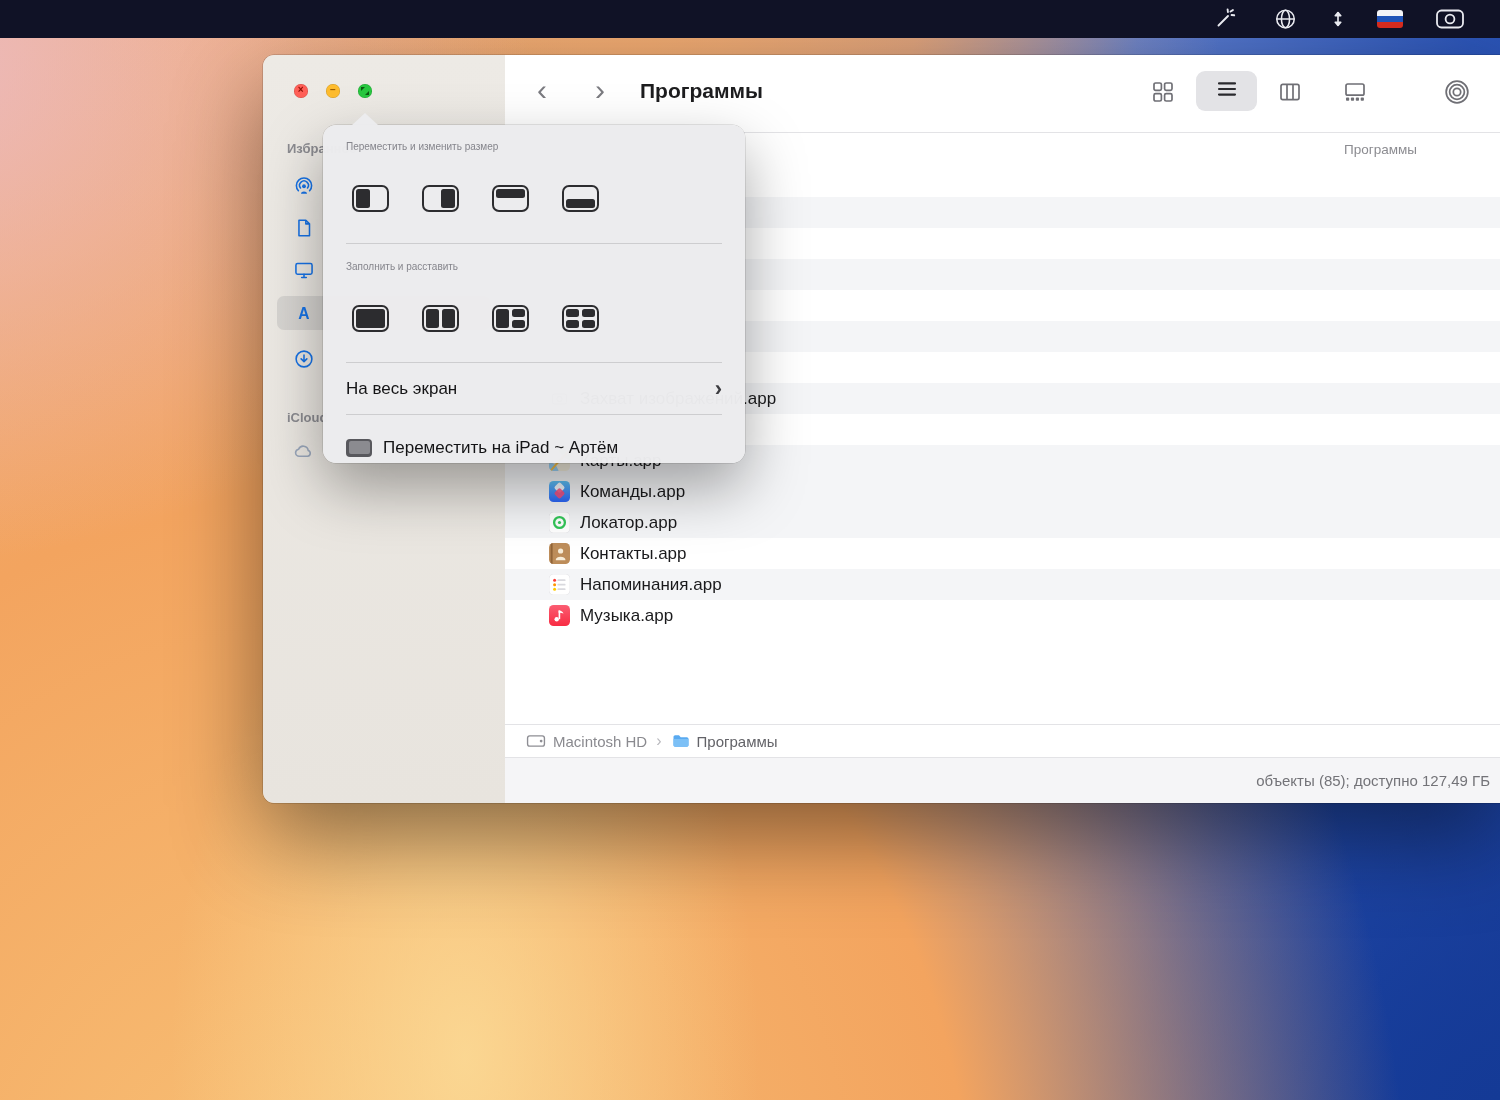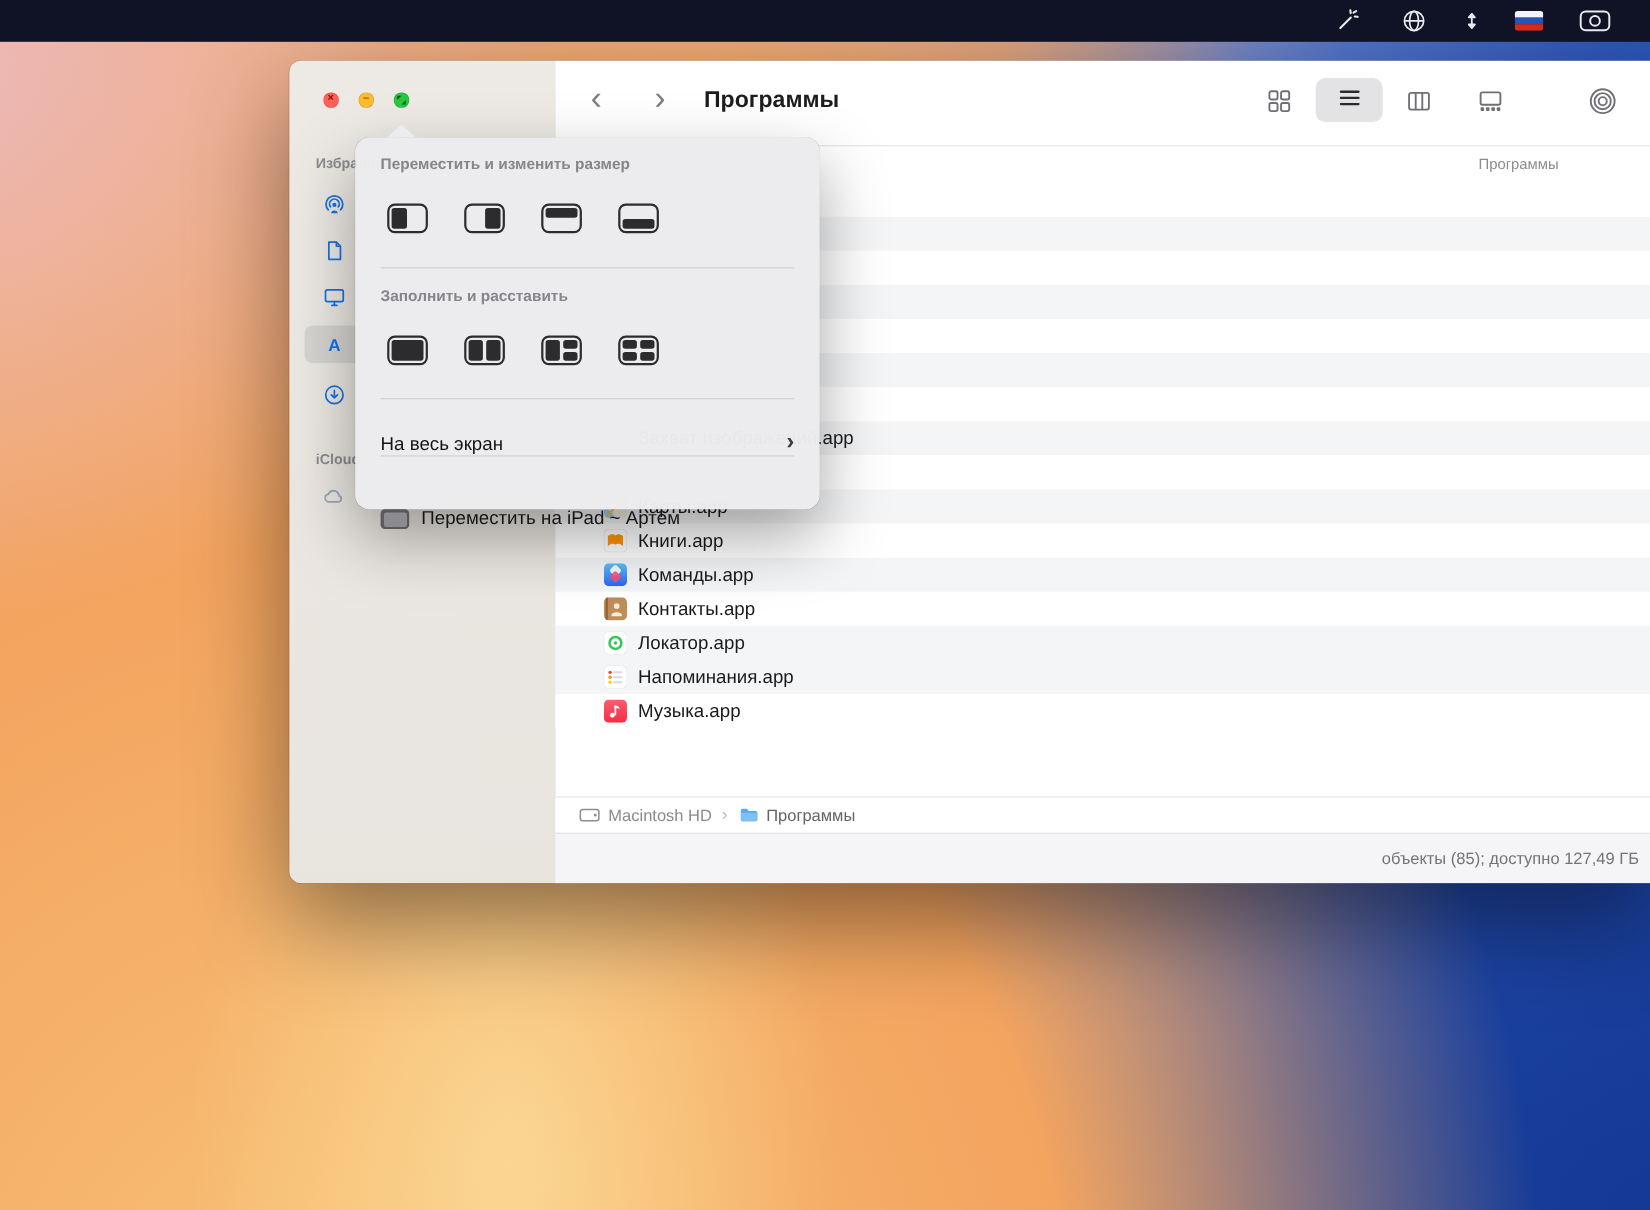--- a/index.html
+++ b/index.html
@@ -51,41 +51,41 @@
   .pathbar{position:absolute;left:0;top:669px;width:995px;height:33px;background:#fff;border-top:1px solid #e3e3e6;display:flex;align-items:center;padding-left:20px;box-sizing:border-box;}
   .pic{display:flex;align-items:center;margin-right:6px;}
   .ptxt{font-size:15px;color:#8a8a8f;cursor:pointer;}
   .ptxt.dark{color:#636368;}
   .psep{font-size:16px;color:#b9b9be;margin:0 9px;}
   .statusbar{position:absolute;left:0;top:702px;width:995px;height:46px;background:#f5f5f7;border-top:1px solid #e3e3e6;display:flex;align-items:center;justify-content:flex-end;padding-right:10px;box-sizing:border-box;font-size:15px;color:#737378;}
   
   .popup{position:absolute;left:323px;top:125px;width:422px;height:338px;background:rgba(236,236,238,.98);border-radius:13px;
     box-shadow:0 25px 60px rgba(0,0,0,.35),0 0 0 .5px rgba(0,0,0,.18);z-index:40;}
   .arrow{position:absolute;left:29px;top:-12px;width:0;height:0;border-left:13px solid transparent;border-right:13px solid transparent;border-bottom:12px solid rgba(236,236,238,.98);}
-  .psec{position:absolute;left:23px;font-size:14px;font-weight:700;color:#85858c;}
+  .psec{position:absolute;left:23px;font-size:10px;font-weight:400;color:#85858c;}
   .tiles{position:absolute;left:29px;display:flex;gap:33px;}
   .tilebtn{background:none;border:none;padding:0;cursor:pointer;}
   .tile{display:block;width:37px;height:27px;border:2.5px solid #2c2c2f;border-radius:7px;position:relative;box-sizing:border-box;}
   .seg{position:absolute;background:#2c2c2f;border-radius:2.5px;}
   .s-left{left:2px;top:2px;bottom:2px;width:14px;}
   .s-right{right:2px;top:2px;bottom:2px;width:14px;}
   .s-top{left:2px;right:2px;top:2px;height:9px;}
   .s-bottom{left:2px;right:2px;bottom:2px;height:9px;}
   .s-full{left:2px;right:2px;top:2px;bottom:2px;}
   .s-l2{left:2px;top:2px;bottom:2px;width:13px;}
   .s-r2{right:2px;top:2px;bottom:2px;width:13px;}
   .s-lq-l{left:2px;top:2px;bottom:2px;width:13px;}
   .s-lq-t{right:2px;top:2px;width:13px;height:8px;}
   .s-lq-b{right:2px;bottom:2px;width:13px;height:8px;}
   .s-q-tl{left:2px;top:2px;width:13px;height:8px;}
   .s-q-tr{right:2px;top:2px;width:13px;height:8px;}
   .s-q-bl{left:2px;bottom:2px;width:13px;height:8px;}
   .s-q-br{right:2px;bottom:2px;width:13px;height:8px;}
   .pdiv{position:absolute;left:23px;right:23px;height:1px;background:rgba(0,0,0,.13);}
-  .pitem{position:absolute;left:0;right:0;display:flex;align-items:flex-end;padding:0 23px;font-size:17px;color:#141416;cursor:pointer;}
+  .pitem{position:absolute;left:0;right:0;display:flex;align-items:center;padding:0 23px;font-size:17px;color:#141416;cursor:pointer;}
   .pitem .chev{margin-left:auto;color:#3c3c40;font-size:22px;font-weight:600;}
   .ipad-ic{width:26px;height:18px;background:#58585d;border-radius:4px;position:relative;margin-right:11px;flex:0 0 26px;}
   .ipad-ic i{position:absolute;left:2.5px;right:2.5px;top:2.5px;bottom:2.5px;background:#8b8b90;border-radius:2px;}
 </style>
 </head>
 <body>
 
 <div class="wallpaper"></div>
 
 <div class="window">
@@ -237,72 +237,63 @@
               <g clip-path="url(#mpc)">
                 <rect width="21" height="21" fill="#f3eedd"></rect>
                 <path d="M21 -1H9c2.2 5.8 6.4 9.6 12 11.4z" fill="#a9d889"></path>
                 <path d="M0 13.6c4.4-1.4 7.6 1.2 9.6 7.4H0z" fill="#98d1f6"></path>
                 <path d="M1.5 21C7.5 13.5 12 9 19.5 1.5" fill="none" stroke="#f6c14a" stroke-width="2"></path>
               </g>
             </svg>
           </span>
           <span class="app-name">Карты.app</span>
         </div>
-        <div class="list-row">
-          <span class="app-ic">
-            <svg width="21" height="21" viewBox="0 0 21 21">
-              <rect width="21" height="21" rx="4.6" fill="#fff" stroke="#e4e4e8" stroke-width="0.8"></rect>
-              <path d="M3.6 15.4C6.5 13 9.4 13 10.5 14.3 11.6 13 14.5 13 17.4 15.4V6.1C14.5 3.9 11.6 4.3 10.5 5.9 9.4 4.3 6.5 3.9 3.6 6.1Z" fill="#ff9500"></path>
-            </svg>
-          </span>
-          <span class="app-name">Книги.app</span>
-        </div>
         <div class="list-row striped">
           <span class="app-ic">
             <svg width="21" height="21" viewBox="0 0 21 21">
               <defs>
                 <linearGradient id="scg" x1="0" y1="0" x2="0" y2="1">
                   <stop offset="0" stop-color="#5fc3f7"></stop>
                   <stop offset="1" stop-color="#2b64f6"></stop>
                 </linearGradient>
               </defs>
               <rect width="21" height="21" rx="4.6" fill="url(#scg)"></rect>
               <rect x="6.4" y="2.6" width="8.2" height="8.2" rx="2" transform="rotate(45 10.5 6.7)" fill="#fff" opacity="0.93"></rect>
               <rect x="6.4" y="8.2" width="8.2" height="8.2" rx="2" transform="rotate(45 10.5 12.3)" fill="#fc4f7b" opacity="0.88"></rect>
             </svg>
           </span>
           <span class="app-name">Команды.app</span>
+        </div>
+        <div class="list-row striped">
+          <span class="app-ic">
+            <svg width="21" height="21" viewBox="0 0 21 21">
+              <rect width="21" height="21" rx="4.6" fill="#fff" stroke="#e4e4e8" stroke-width="0.8"></rect>
+              <circle cx="10.5" cy="10.5" r="5.4" fill="none" stroke="#33c658" stroke-width="2.3"></circle>
+              <circle cx="10.5" cy="10.5" r="1.6" fill="#33c658"></circle>
+            </svg>
+          </span>
+          <span class="app-name">Локатор.app</span>
         </div>
         <div class="list-row">
           <span class="app-ic">
             <svg width="21" height="21" viewBox="0 0 21 21">
               <defs>
                 <clipPath id="ctc">
                   <rect width="21" height="21" rx="4.6"></rect>
                 </clipPath>
               </defs>
               <g clip-path="url(#ctc)">
                 <rect width="21" height="21" fill="#bd8d5a"></rect>
                 <rect x="1.6" width="2" height="21" fill="#916438"></rect>
                 <circle cx="11.6" cy="8" r="2.6" fill="#f7ecd7"></circle>
                 <path d="M6.8 16.6c0-3.9 9.6-3.9 9.6 0v.6H6.8z" fill="#f7ecd7"></path>
               </g>
             </svg>
           </span>
           <span class="app-name">Контакты.app</span>
-        </div>
-        <div class="list-row striped">
-          <span class="app-ic">
-            <svg width="21" height="21" viewBox="0 0 21 21">
-              <rect width="21" height="21" rx="4.6" fill="#fff" stroke="#e4e4e8" stroke-width="0.8"></rect>
-              <circle cx="10.5" cy="10.5" r="5.4" fill="none" stroke="#33c658" stroke-width="2.3"></circle>
-              <circle cx="10.5" cy="10.5" r="1.6" fill="#33c658"></circle>
-            </svg>
-          </span>
-          <span class="app-name">Локатор.app</span>
         </div>
         <div class="list-row striped">
           <span class="app-ic">
             <svg width="21" height="21" viewBox="0 0 21 21">
               <rect width="21" height="21" rx="4.6" fill="#fff" stroke="#e4e4e8" stroke-width="0.8"></rect>
               <circle cx="5.6" cy="6.2" r="1.5" fill="#fc3d39"></circle>
               <rect x="8.4" y="5.3" width="8.2" height="1.8" rx="0.9" fill="#d9d9de"></rect>
               <circle cx="5.6" cy="10.7" r="1.5" fill="#ff9502"></circle>
               <rect x="8.4" y="9.8" width="8.2" height="1.8" rx="0.9" fill="#d9d9de"></rect>
               <circle cx="5.6" cy="15.2" r="1.5" fill="#ffcb00"></circle>

